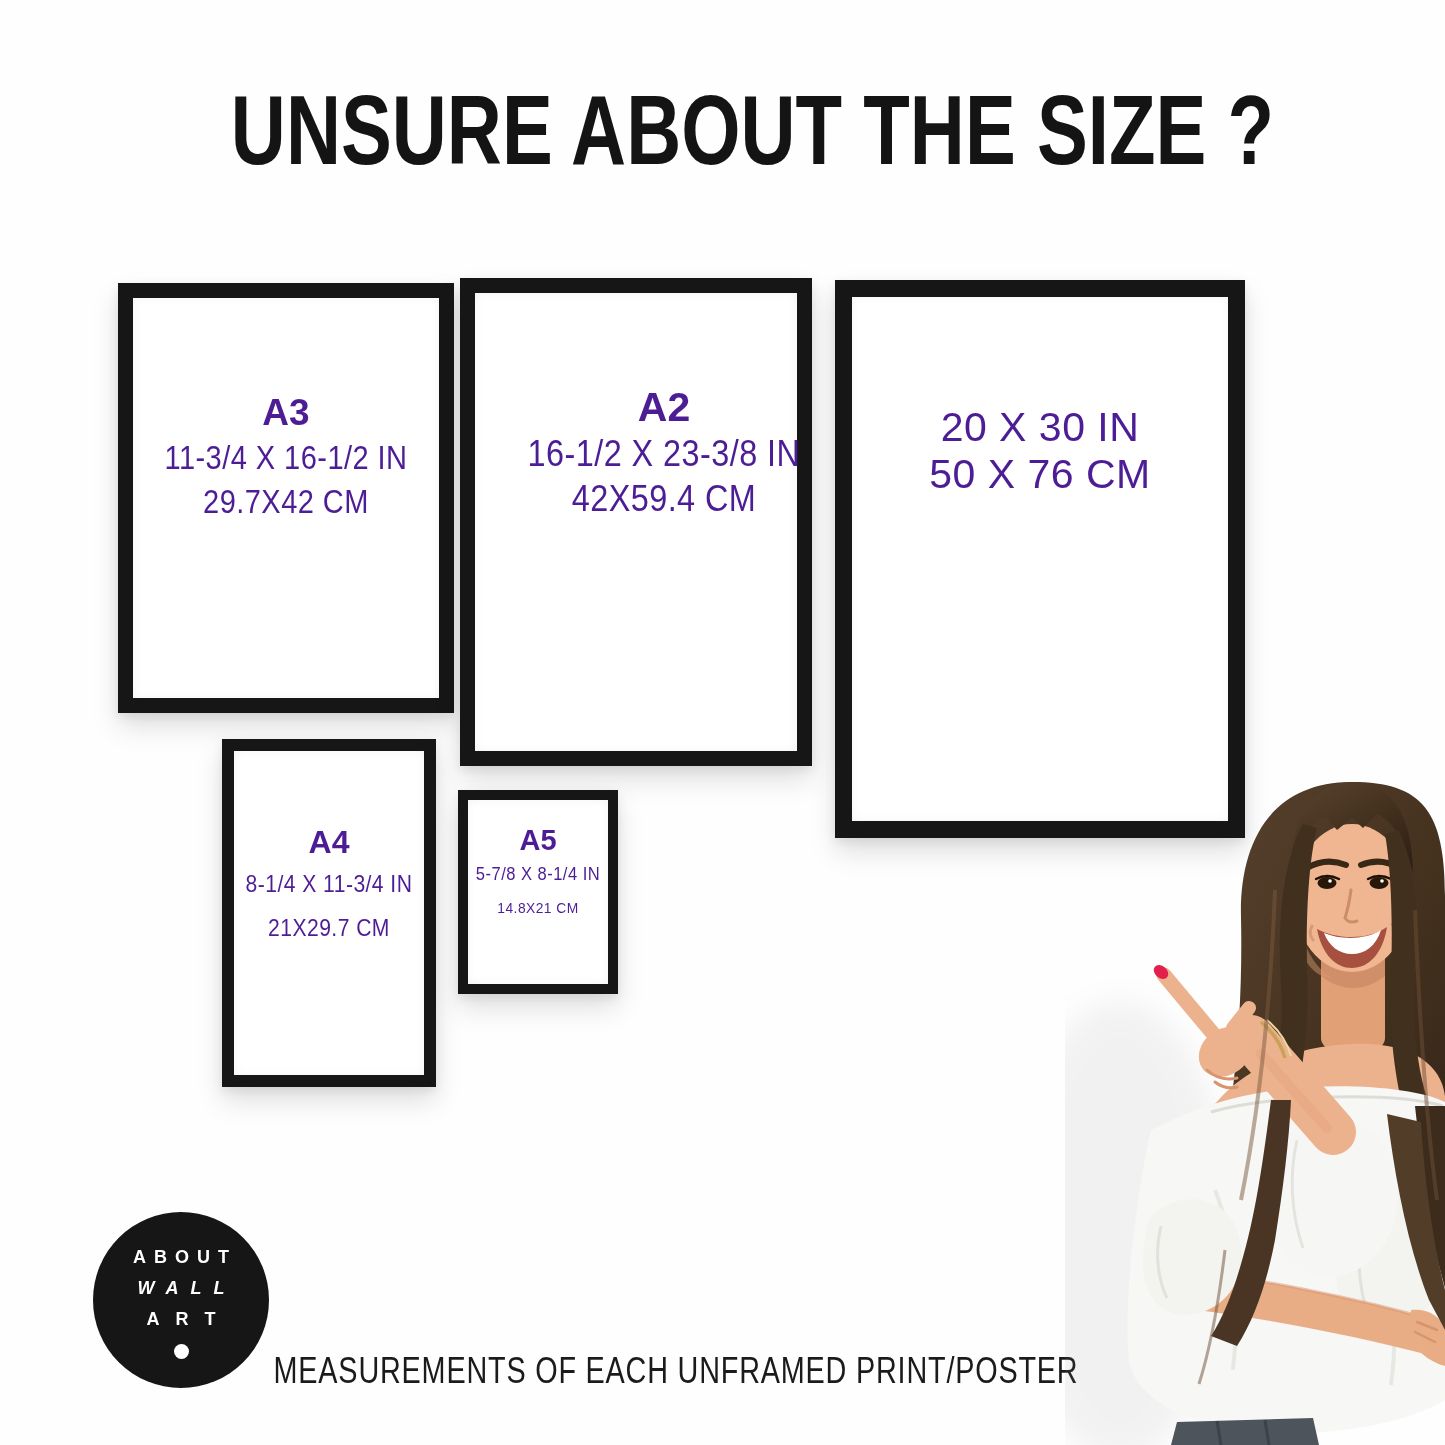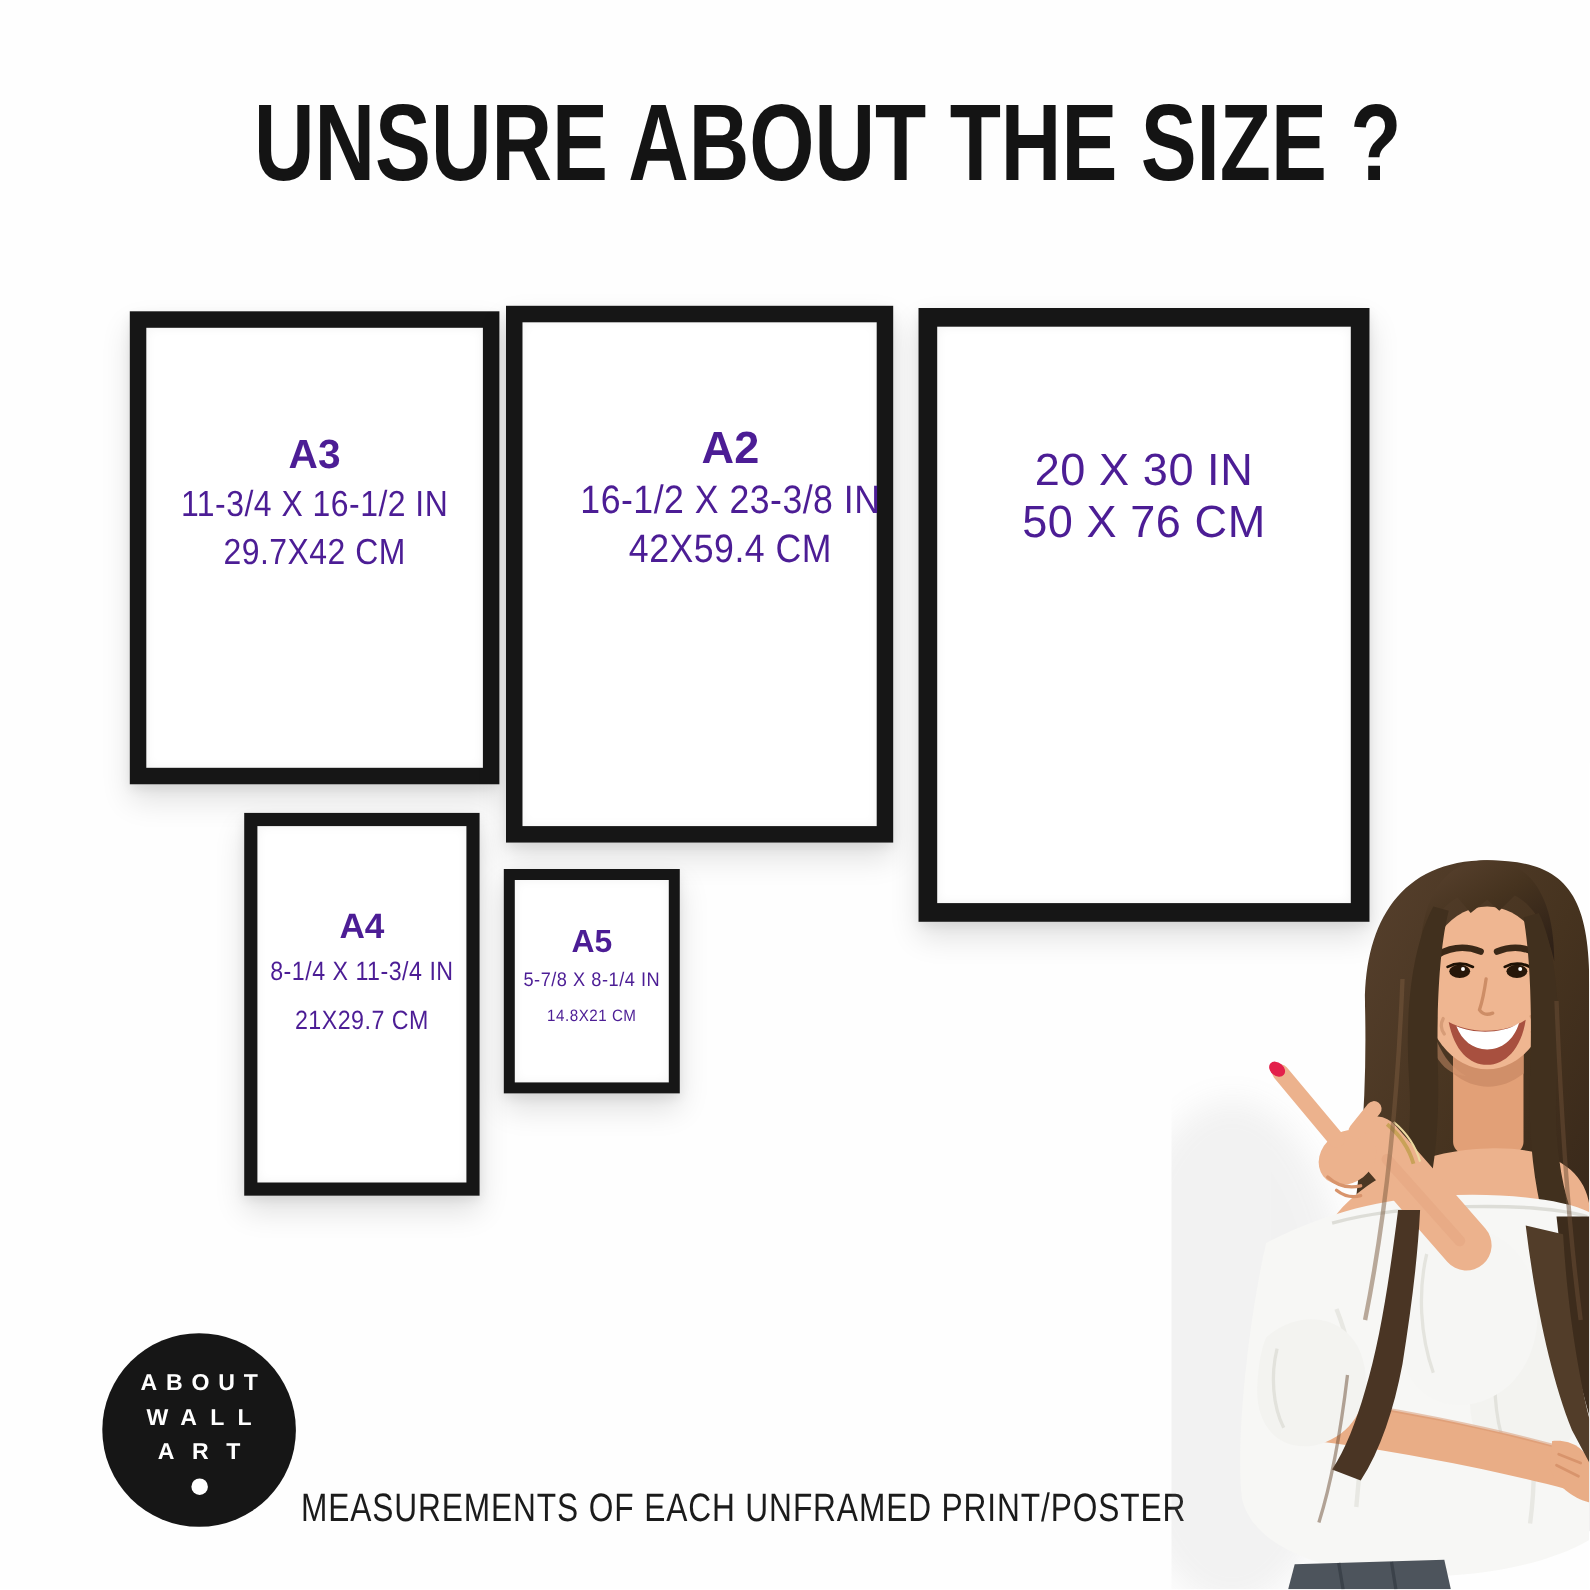--- a/index.html
+++ b/index.html
@@ -40,34 +40,34 @@
   .frame-2030 { left:835px; top:280px; width:410px; height:558px; border-width:17px; }
   .frame-2030 .fc { margin-top:107px; }
   .frame-2030 .dim { font-size:41px; line-height:47px; }
 
   .frame-a4   { left:222px; top:739px; width:214px; height:348px; border-width:12px; }
   .frame-a4 .fc { margin-top:71px; }
   .frame-a4 .label { font-size:32px; line-height:40px; }
   .frame-a4 .dim   { font-size:24px; line-height:44px; transform:scaleX(0.88); }
 
   .frame-a5   { left:458px; top:790px; width:160px; height:204px; border-width:10px; }
-  .frame-a5 .fc { margin-top:38px; }
+  .frame-a5 .fc { margin-top:22px; }
   .frame-a5 .label { font-size:29px; line-height:36px; }
   .frame-a5 .dim   { font-size:18px; line-height:33px; transform:scaleX(0.92); }
   .frame-a5 .dim-cm { font-size:15px; }
 
   
   .logo {
     position:absolute; left:93px; top:1212px; width:176px; height:176px;
     border-radius:50%; background:#161616; color:#ffffff;
     display:flex; flex-direction:column; align-items:center; justify-content:center;
   }
-  .logo-line { font-weight:700; font-size:21px; line-height:31px; white-space:nowrap; }
+  .logo-line { font-weight:700; font-size:18px; line-height:31px; white-space:nowrap; }
   .logo-line.l1 { letter-spacing:8px;  padding-left:8px; }
-  .logo-line.l2 { letter-spacing:12px; padding-left:12px; }
+  .logo-line.l2 { letter-spacing:12px; padding-left:12px;font-style:italic; }
   .logo-line.l3 { letter-spacing:16px; padding-left:16px; }
   .logo-dot { width:15px; height:15px; border-radius:50%; background:#ffffff; margin-top:9px; }
 
   
   .caption {
     position:absolute; left:0px; top:1350px; width:1352px;
     text-align:center; font-size:36px; font-weight:400; letter-spacing:1px;
     white-space:nowrap; color:#1b1b1b;
     transform:scaleX(0.80); transform-origin:50% 50%;
   }

